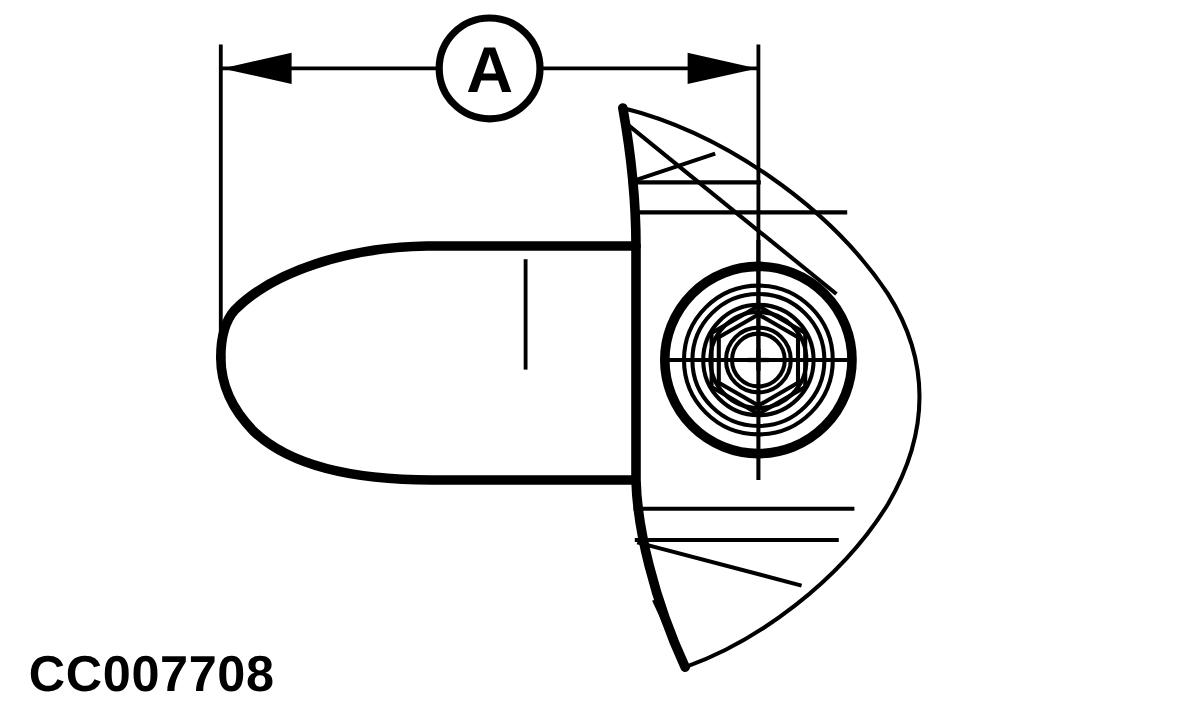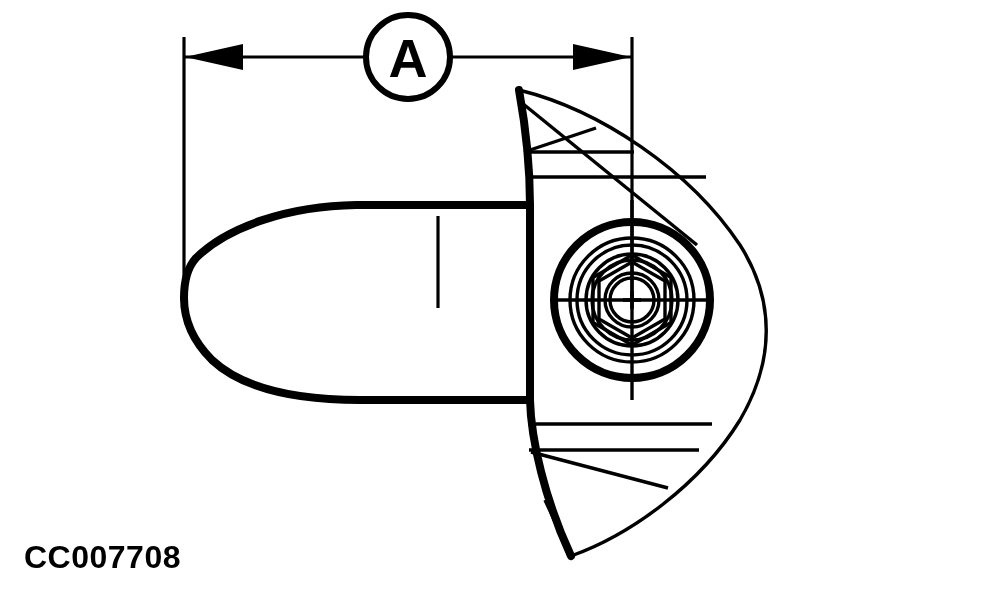--- a/index.html
+++ b/index.html
@@ -23,21 +23,21 @@
     top: 0;
     width: 992px;
     height: 591px;
     display: block;
   }
   .fig-label {
     position: absolute;
     left: 24px;
     top: 541px;
     font-family: "Liberation Sans", sans-serif;
-    font-size: 32px;
+    font-size: 42px;
     font-weight: bold;
     letter-spacing: 0.5px;
     color: #000000;
     white-space: nowrap;
     line-height: 1;
   }
   text.balloon-text {
     font-family: "Liberation Sans", sans-serif;
     font-size: 54px;
     font-weight: bold;

